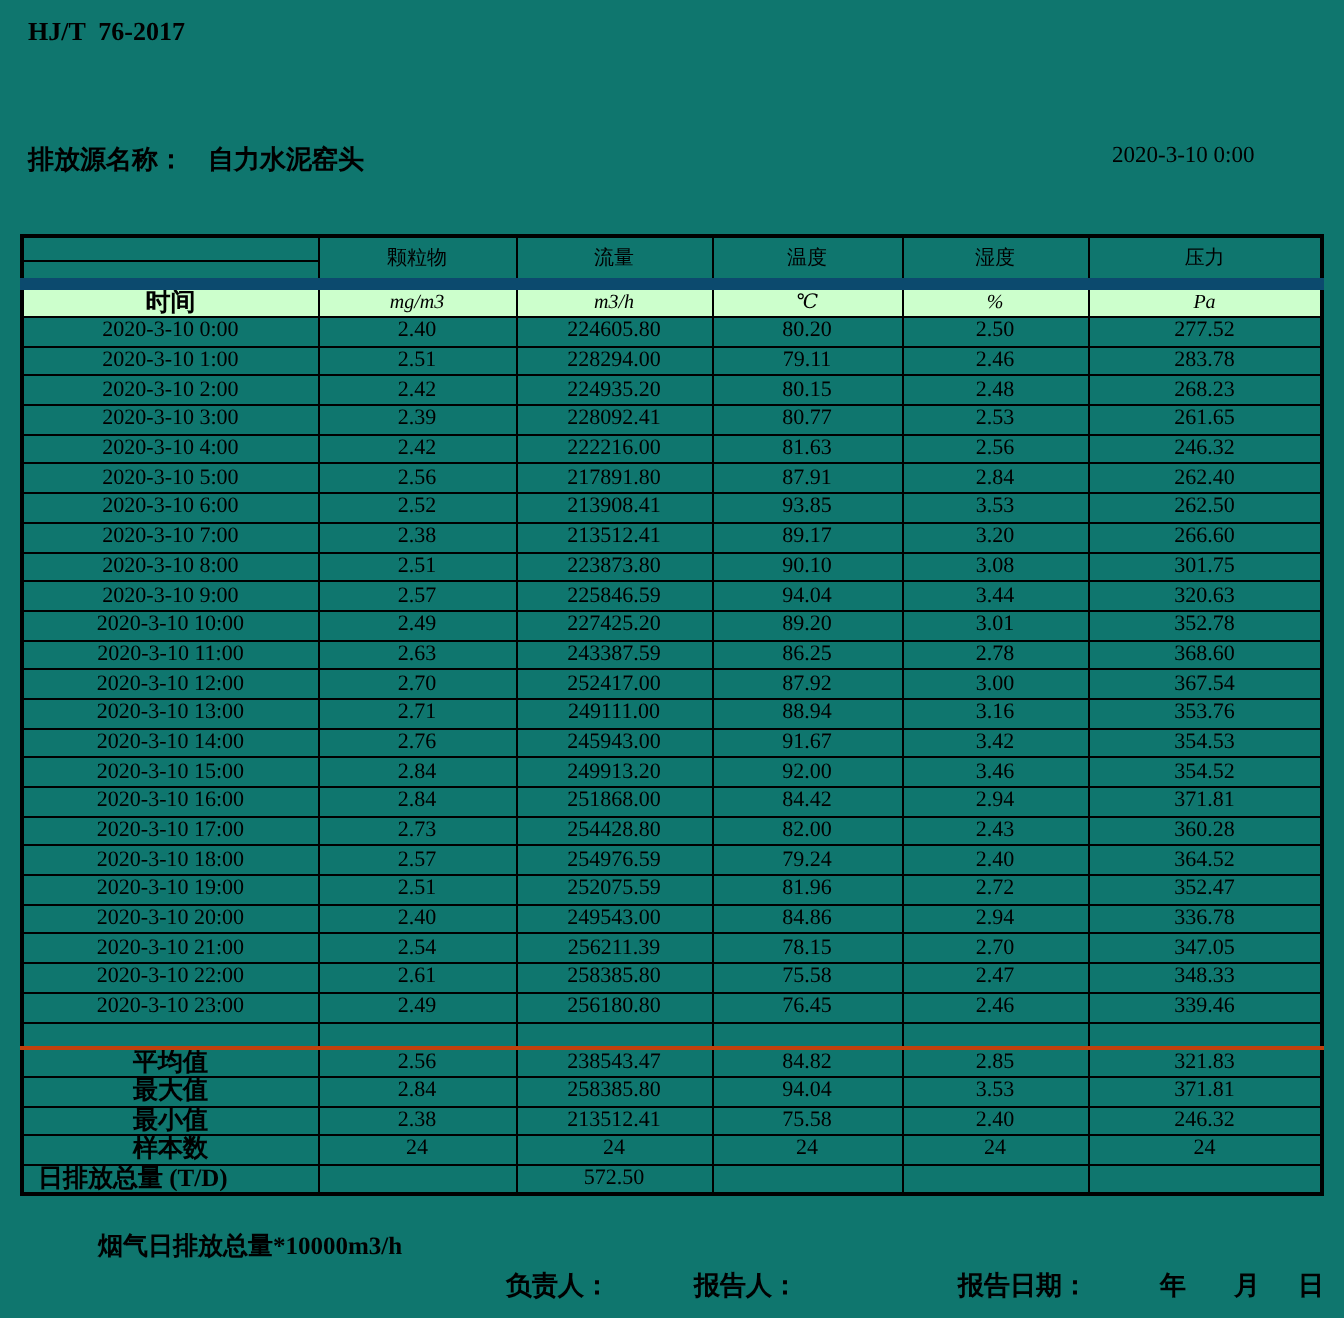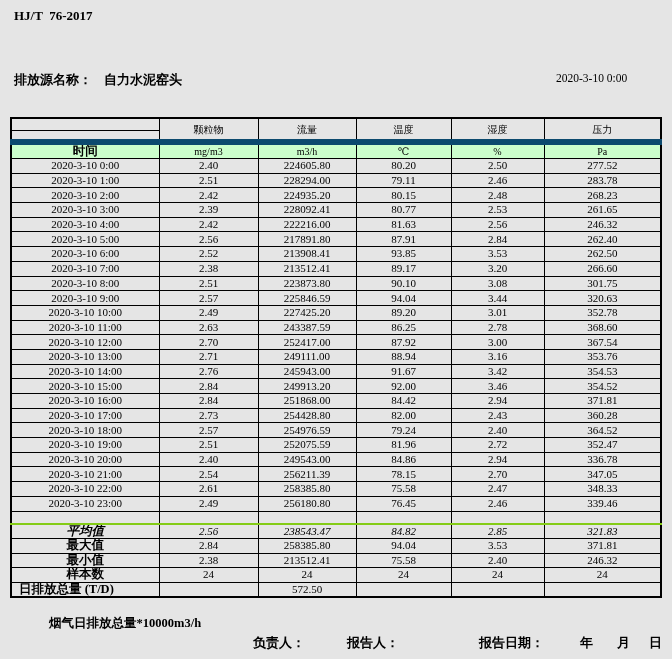--- a/index.html
+++ b/index.html
@@ -2,21 +2,21 @@
 <html><head>
 <meta charset="utf-8">
 <style>
   * { margin:0; padding:0; box-sizing:border-box; }
   html,body { background:#ffffff; }
   body {
     width:672px; height:659px;
     font-family:"Liberation Serif","DejaVu Serif",serif;
     color:#000;
   }
-  .page { position:relative; width:672px; height:659px; overflow:hidden; background:#e5e5e5; }
+  .page { position:relative; width:672px; height:659px; overflow:hidden; background:#0f766e; }
 
   .std   { position:absolute; left:14px; top:8px;  font-size:13px; font-weight:bold; white-space:pre; }
   .title { position:absolute; left:0;   top:33px; width:672px; text-align:center; font-size:15px; font-weight:bold; }
   .srcline { position:absolute; left:14px; top:71px; font-size:13px; font-weight:bold; }
   .srcline .src-name { margin-left:12px; }
   .date  { position:absolute; left:556px; top:72px; font-size:11.5px; }
 
   table.report {
     position:absolute; left:10px; top:117px;
     width:650px; border-collapse:collapse; table-layout:fixed;
@@ -26,26 +26,26 @@
     border:1px solid #000;
     text-align:center; vertical-align:middle;
     font-size:11px; height:15px; line-height:13px;
     overflow:hidden; white-space:nowrap;
   }
   tr.hrow td { height:12px; }
   td.chead { font-size:10px; font-weight:normal; }
   td.timecol { border-right:1px solid #000; }
   tr.greenrow td { background:#ccffcc; border-top:6px solid #0c4a6e; height:16px; }
   td.time-header { font-size:12.5px; font-weight:bold; }
-  td.unit { font-size:10px; }
+  td.unit { font-size:10px;font-style:italic; }
   tr.datarow td  { height:14.7px; }
   tr.emptyrow td { height:13px; }
   tr.sumrow td { height:14.5px; }
   tr.sumrow td:first-child { font-size:12.5px; font-weight:bold; }
-  tr.thick-top td { border-top:2px solid #84cc16;font-style:italic; }
+  tr.thick-top td { border-top:2px solid #c2410c; }
   tr.left-label td:first-child { text-align:left; padding-left:7px; }
 
   .note { position:absolute; left:12px; top:615px; font-size:12.5px; font-weight:bold;margin-left:37px; }
   .sig span { position:absolute; top:0; font-size:13px; font-weight:bold; white-space:nowrap; }
   .sig { position:absolute; left:0; top:634px; width:672px; height:20px; }
   .sig .s-unit   { left:12px; }
   .sig .s-resp   { left:253px; }
   .sig .s-report { left:347px; }
   .sig .s-rdate  { left:479px; }
   .sig .s-year   { left:580px; }

